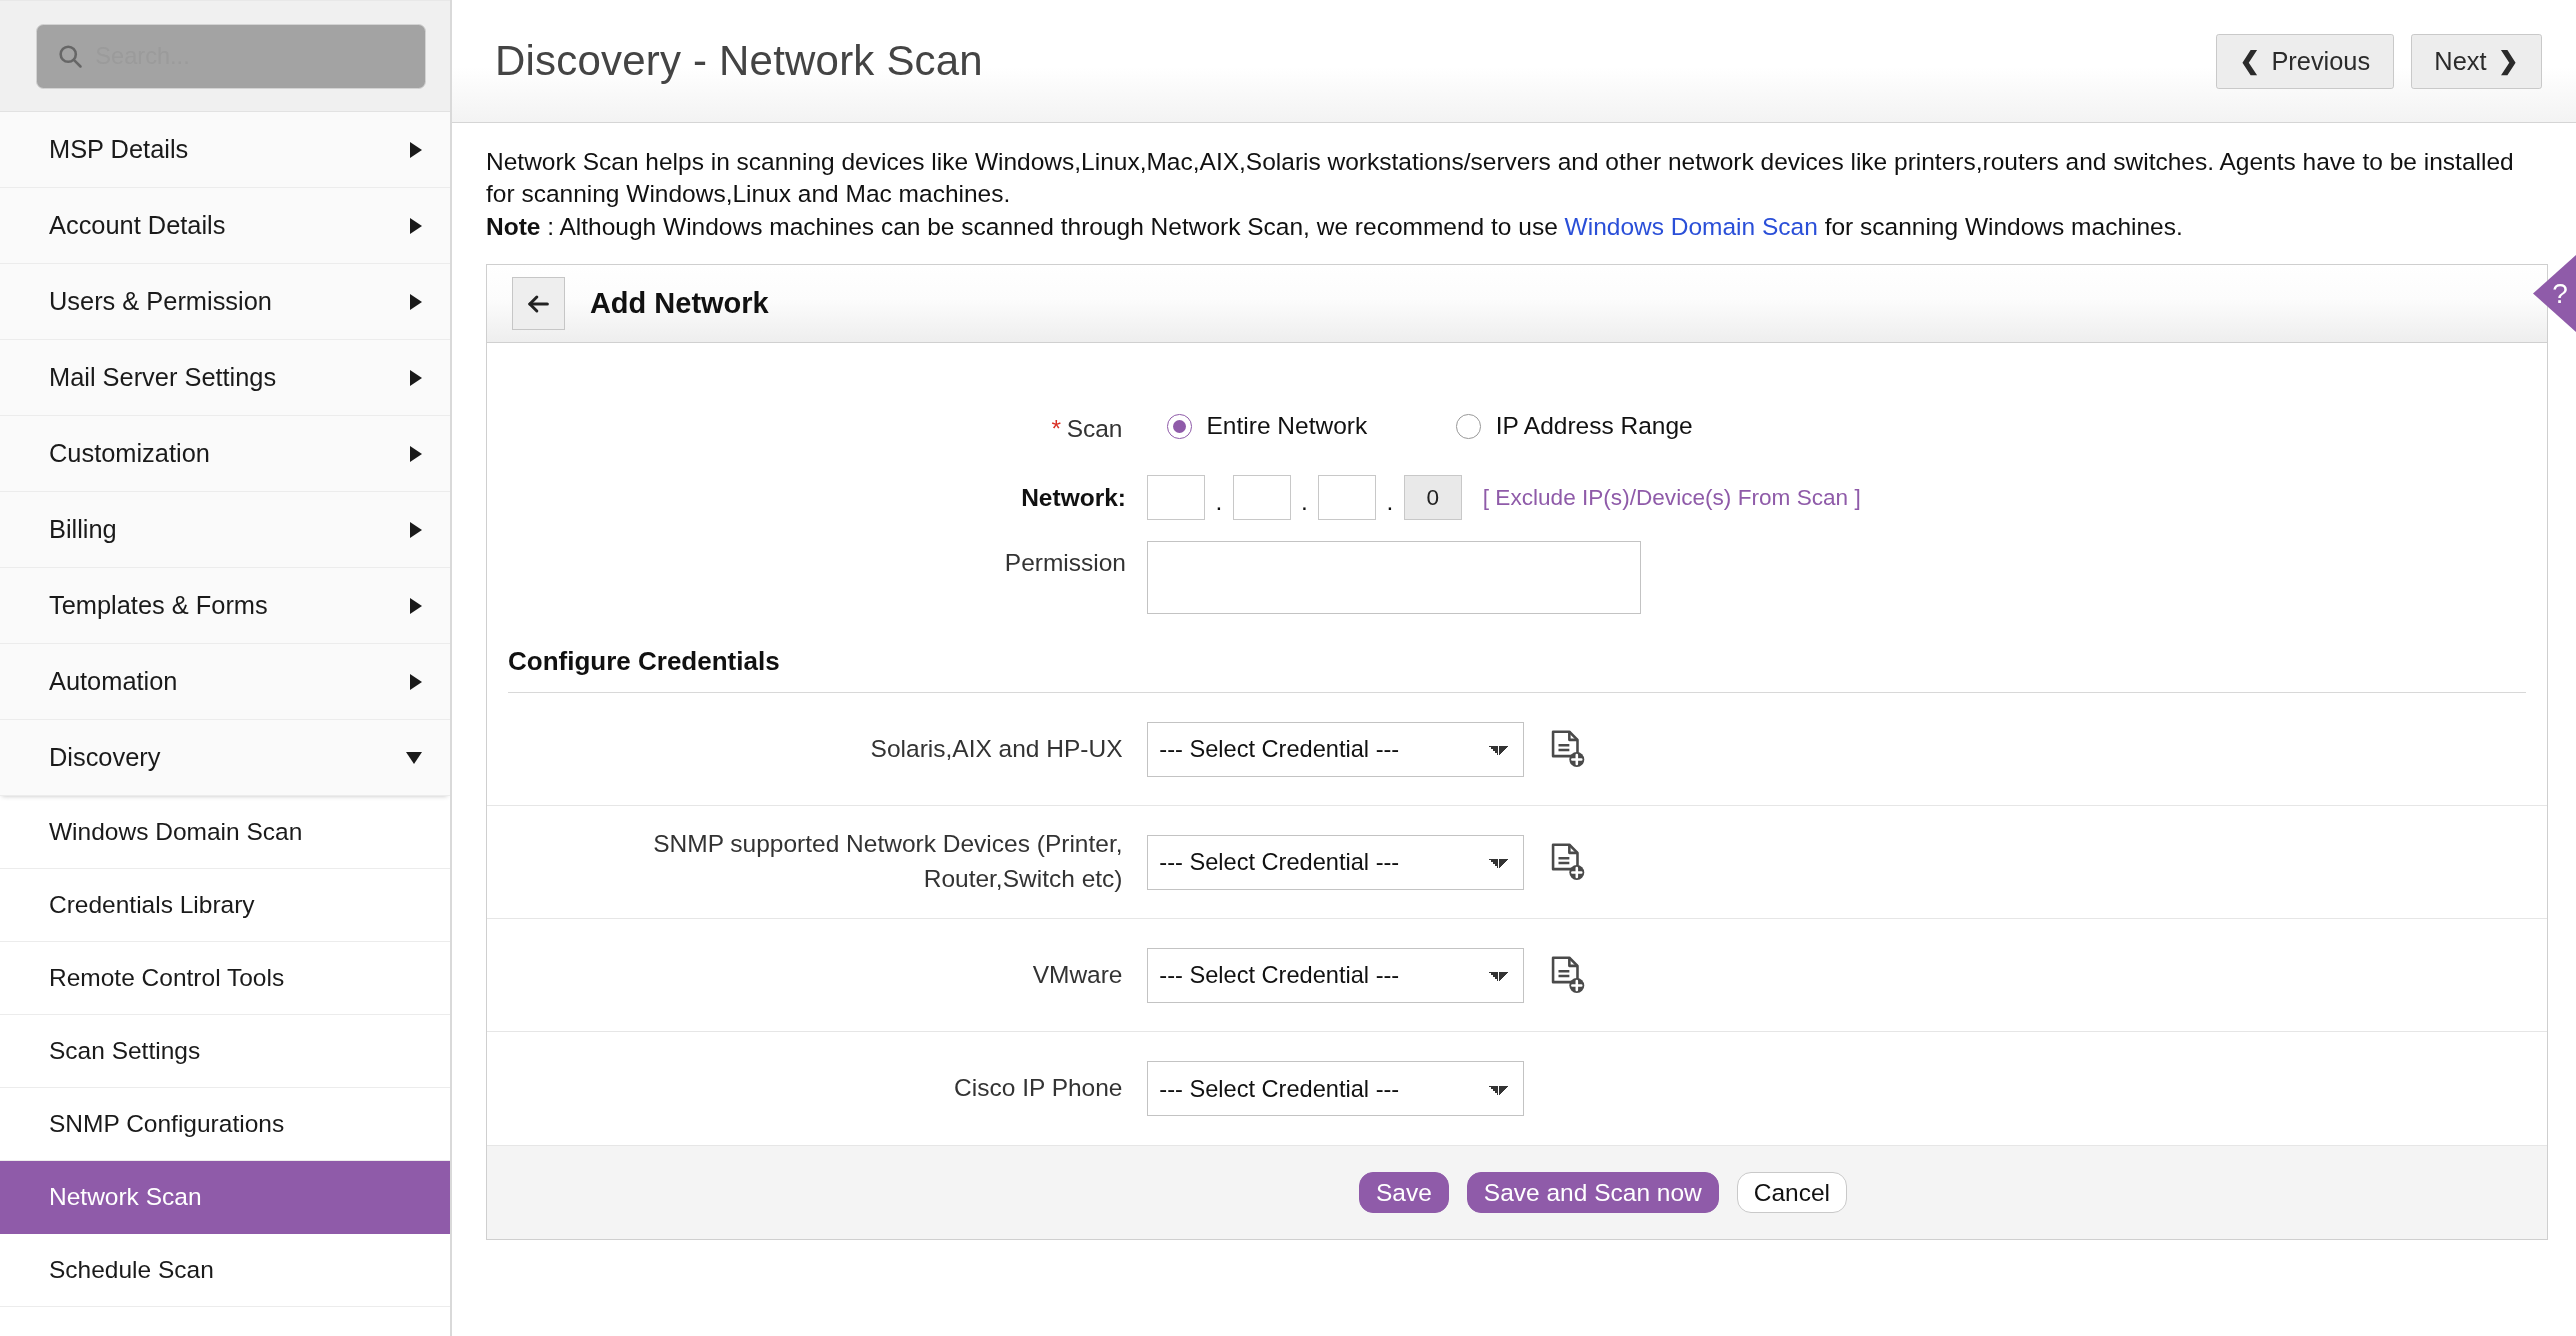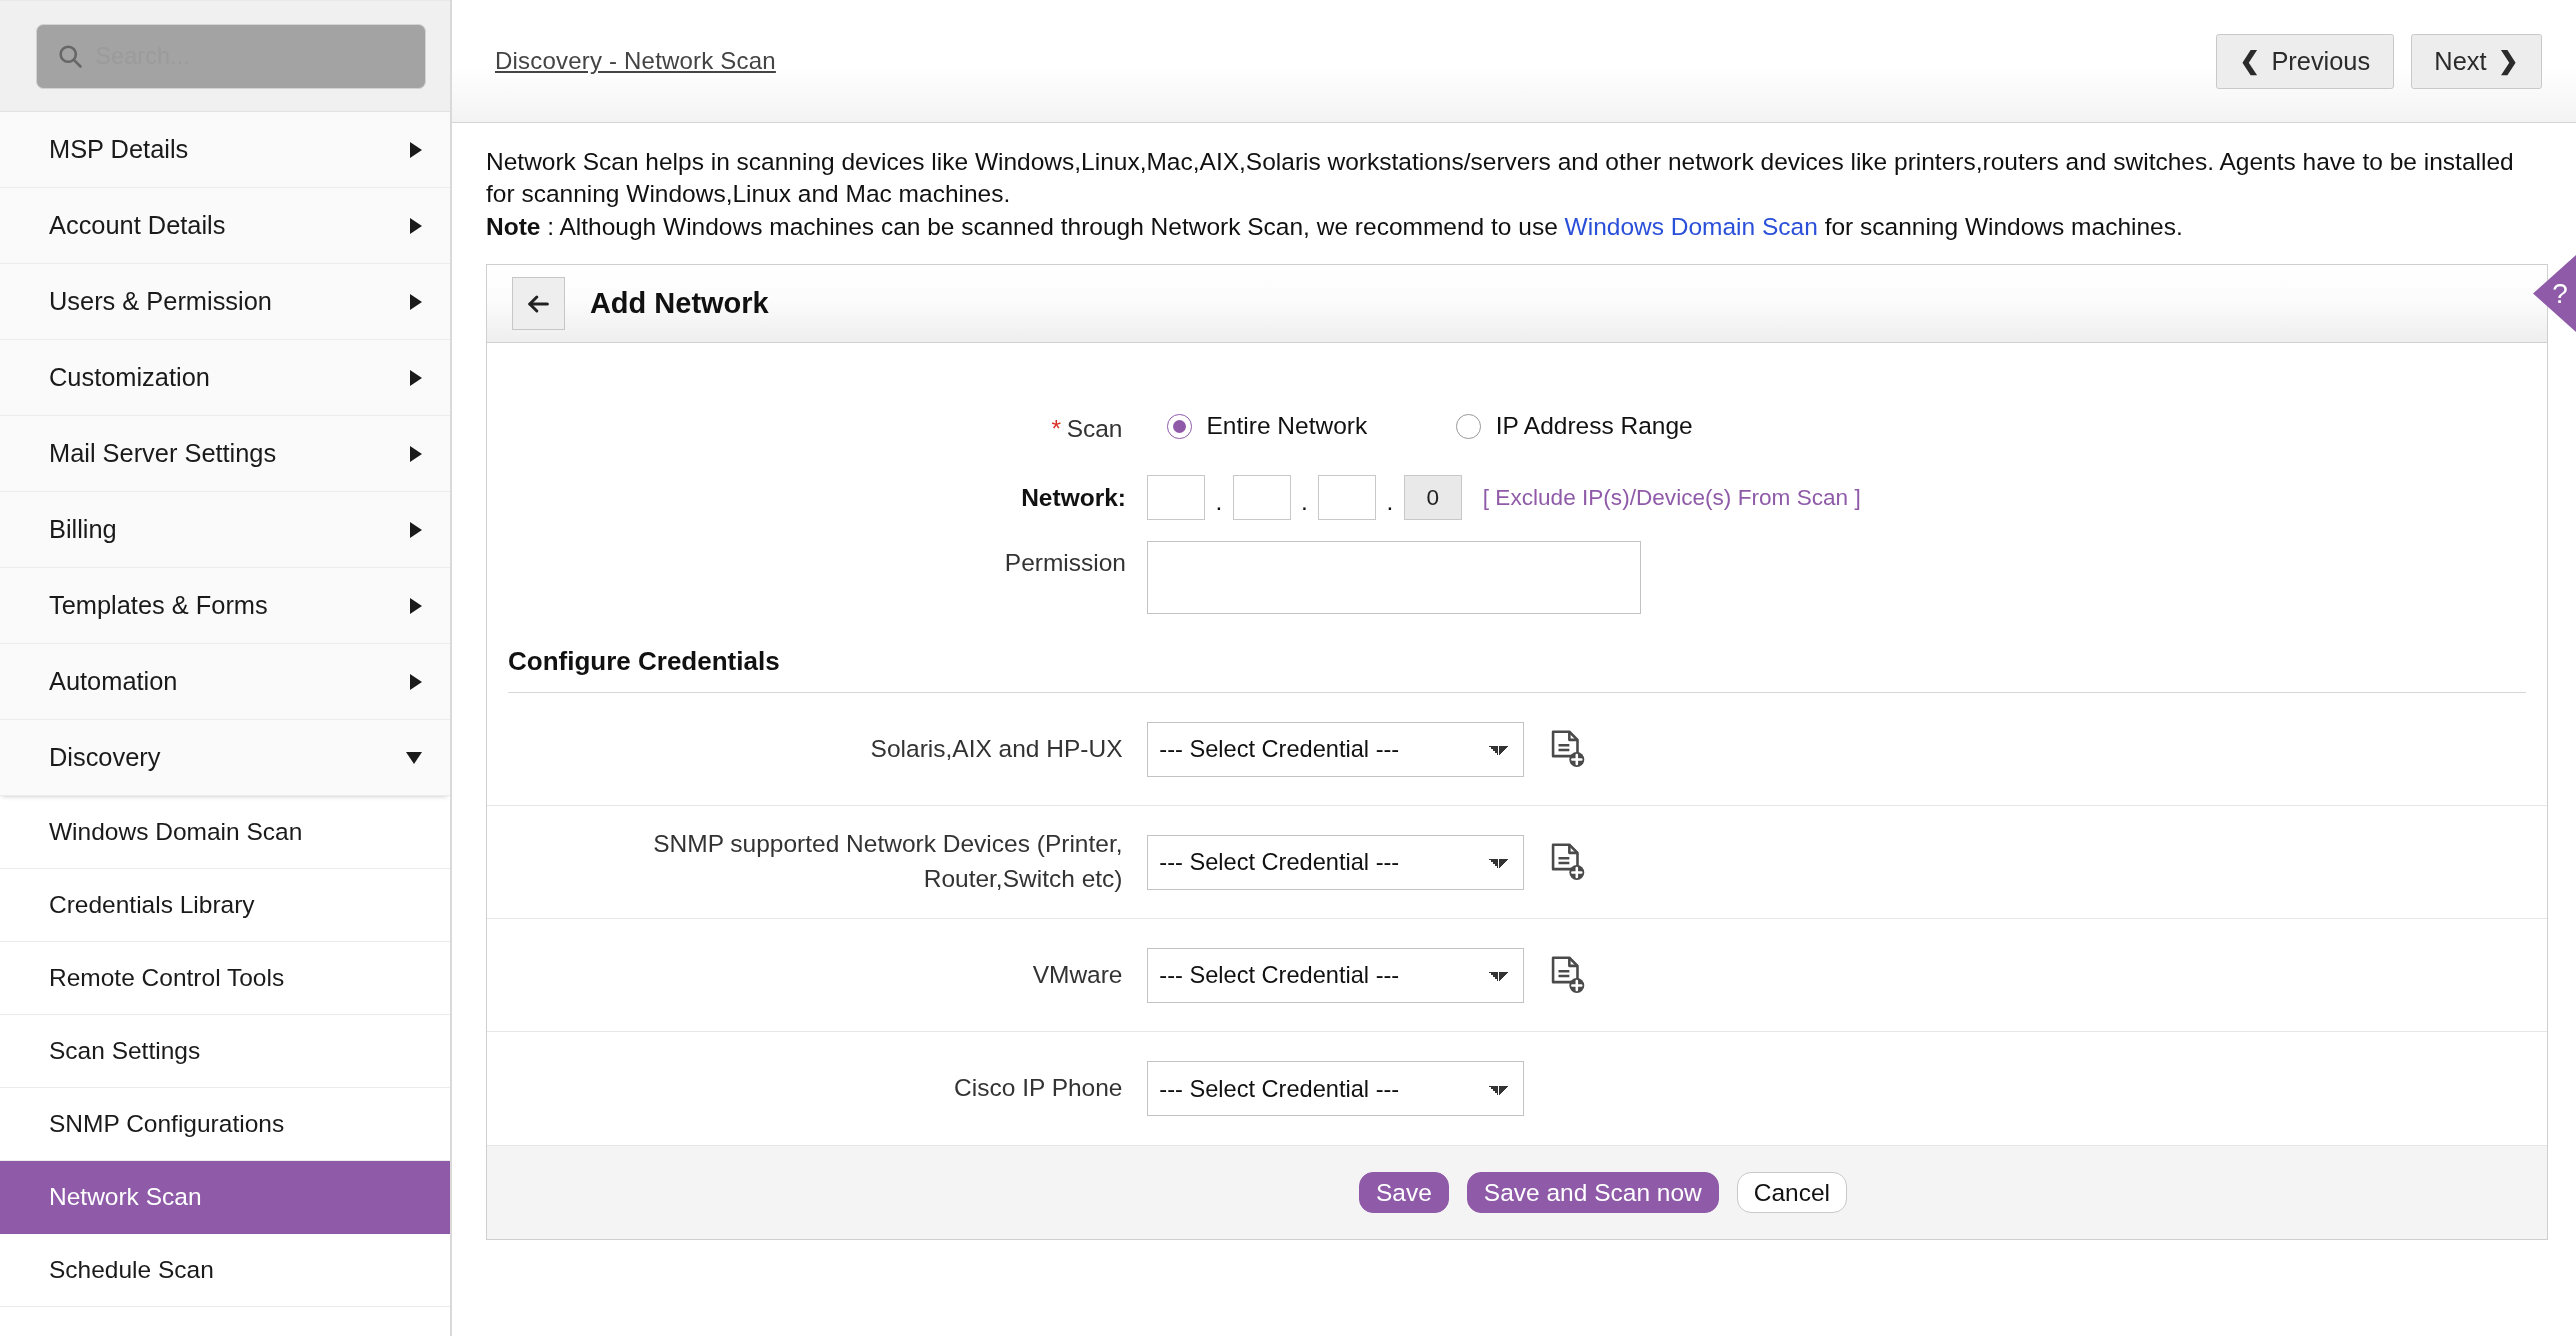--- a/index.html
+++ b/index.html
@@ -79,21 +79,21 @@
     min-width: 0;
   }
   .topbar {
     height: 123px;
     flex: 0 0 123px;
     display:flex; align-items:center; justify-content:space-between;
     padding: 0 34px 0 43px;
     border-bottom: 0.9px solid #d5d5d5;
     background: linear-gradient(to bottom, #ffffff 0%, #ffffff 55%, #f3f3f3 100%);
   }
-  .page-title { font-size: 24px; color:#444444; letter-spacing:0.2px;text-decoration:underline; }
+  .page-title { font-size: 42px; color:#444444; letter-spacing:0.2px; }
   .topbar-actions { display:flex; gap: 17px; }
   .nav-btn {
     background: #ededed;
     border: 0.9px solid #c9c9c9;
     border-radius: 2.8px;
     height: 55px;
     padding: 0 22.6px;
     font-family:"Liberation Sans", sans-serif;
     font-size: 25.4px; color:#2b2b2b;
     display:flex; align-items:center; gap:11.3px;
@@ -275,25 +275,25 @@
       </div>
       <div class="nav-group">
         <span class="lbl">Account Details</span>
         <span class="caret-right"></span>
       </div>
       <div class="nav-group">
         <span class="lbl">Users &amp; Permission</span>
         <span class="caret-right"></span>
       </div>
       <div class="nav-group">
+        <span class="lbl">Mail Server Settings</span>
+        <span class="caret-right"></span>
+      </div>
+      <div class="nav-group">
         <span class="lbl">Customization</span>
-        <span class="caret-right"></span>
-      </div>
-      <div class="nav-group">
-        <span class="lbl">Mail Server Settings</span>
         <span class="caret-right"></span>
       </div>
       <div class="nav-group">
         <span class="lbl">Billing</span>
         <span class="caret-right"></span>
       </div>
       <div class="nav-group">
         <span class="lbl">Templates &amp; Forms</span>
         <span class="caret-right"></span>
       </div>

